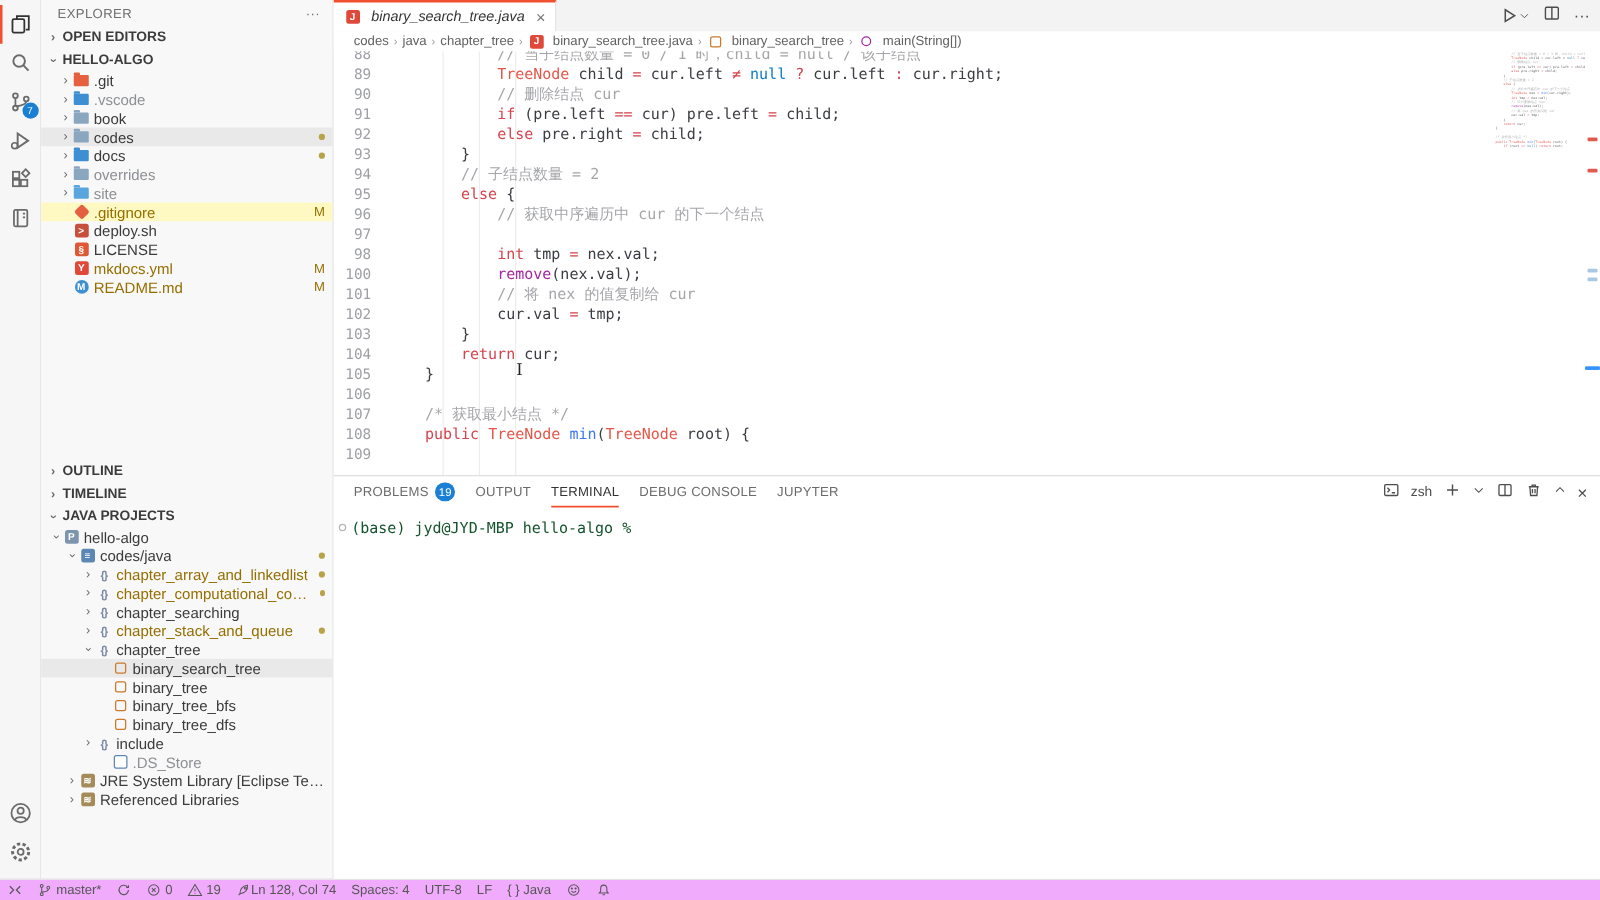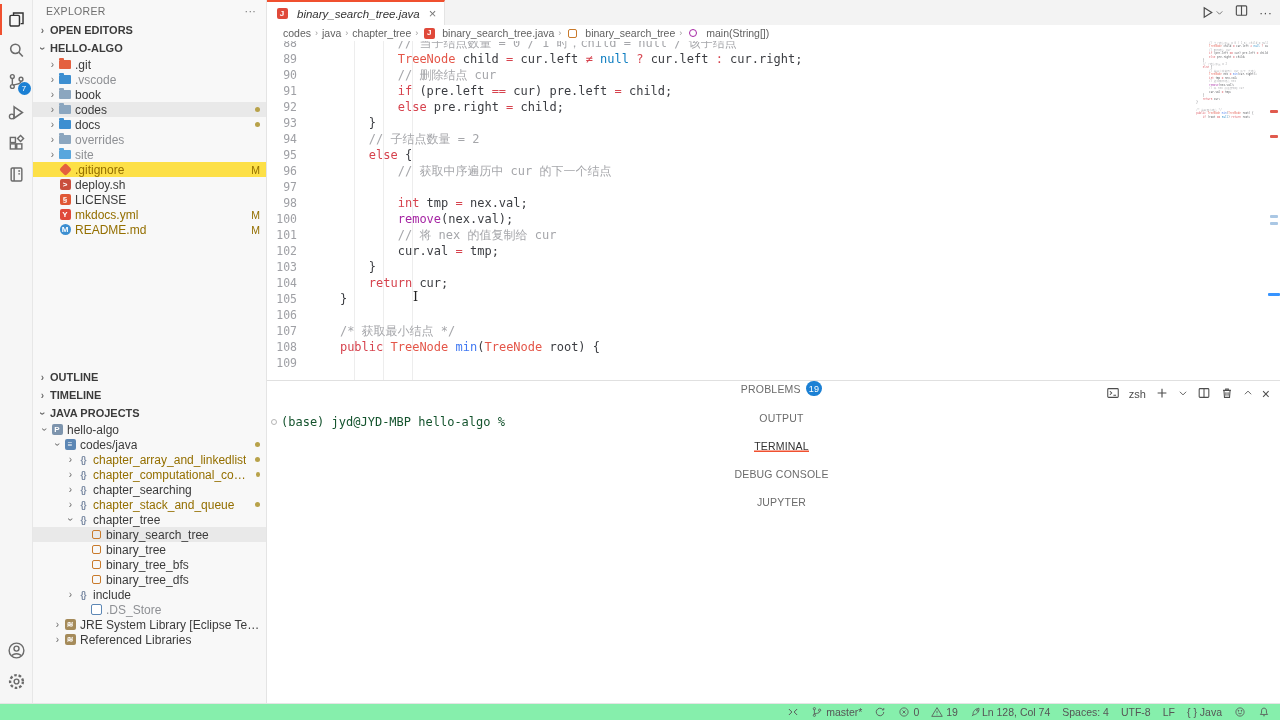--- a/index.html
+++ b/index.html
@@ -25,21 +25,21 @@
              display:flex; flex-direction:column; font-size:12px; color:#3b3b3b; }
   .sb-head { height:21px; display:flex; align-items:center; justify-content:space-between;
              padding:0 10px 0 13px; font-size:10.5px; color:#6f6f6f; letter-spacing:.3px; }
   .sb-sec { height:18px; display:flex; align-items:center; font-weight:bold; font-size:11px;
             padding-left:4px; cursor:pointer; }
   .sb-sec .chev { margin-right:2px; }
   .tree { }
   .trow { height:15px; display:flex; align-items:center; padding-right:6px; cursor:pointer;
           white-space:nowrap; }
   .trow.hover { background:#e9e9e9; }
-  .trow.selected { background:#fde047; }
+  .trow.selected { background:#fef9c3; }
   .trow .lbl { overflow:hidden; text-overflow:ellipsis; }
   .trow .sp { flex:1; }
   .state-ignored { color:#8e9094; }
   .state-modified { color:#946f00; }
   .mbadge { color:#946f00; font-size:10.5px; margin-left:4px; }
   .dot { width:5px; height:5px; border-radius:50%; background:#b8a24a; margin-left:4px; }
   .chev { display:inline-flex; width:11px; justify-content:center; color:#6b6b6b;
           font-size:10px; flex:none; }
   .chev.open { transform:rotate(90deg); }
 
@@ -101,36 +101,36 @@
   .rmark { position:absolute; right:2px; width:8px; height:3px; border-radius:1px; }
   .rmark.full { right:0; width:12px; }
 
   .ibeam { position:absolute; width:9px; height:13px; pointer-events:none; }
   .ibeam::before { content:"I"; font-family:"DejaVu Serif", serif; font-size:13px; color:#222; }
 
   
   .panel { height:323px; border-top:1px solid #e0e0e0; background:#fff; position:relative;
            display:flex; flex-direction:column; }
   .panel-tabs { height:25px; display:flex; align-items:center; gap:16px; padding-left:16px;
-                font-size:10.5px; color:#6b6b6b;flex-direction:column; }
+                font-size:10.5px; color:#6b6b6b; }
   .ptab { display:flex; align-items:center; gap:5px; height:100%; cursor:pointer; letter-spacing:.2px; }
   .ptab.active { color:#333; box-shadow: inset 0 -1.5px 0 var(--accent); }
   .pbadge { min-width:15px; height:15px; border-radius:8px; background:var(--badge); color:#fff;
             font-size:9px; display:flex; align-items:center; justify-content:center; padding:0 3px; }
   .panel-actions { position:absolute; right:10px; top:0; height:25px; display:flex; align-items:center;
                    gap:9px; color:#4d4d4d; font-size:11px; }
   .panel-actions svg { width:14px; height:14px; }
   .term { flex:1; font-family:"DejaVu Sans Mono", monospace; font-size:12px; color:#14532d;
           padding:9px 0 0 14px; position:relative; }
   .term-dec { position:absolute; left:4px; top:13px; width:6px; height:6px; border:1px solid #b5b5b5;
               border-radius:50%; }
 
   
-  .statusbar { height:17px; background:#86efac; border-top:1px solid #e5e5e5; display:flex;
-               align-items:center; justify-content:flex-end; padding:0 10px 0 6px;
+  .statusbar { height:17px; background:#f0abfc; border-top:1px solid #e5e5e5; display:flex;
+               align-items:center; justify-content:flex-start; padding:0 10px 0 6px;
                font-size:10.5px; color:#565656; }
   .sb-group { display:flex; align-items:center; gap:12px; height:100%; }
   .sb-item { display:flex; align-items:center; gap:3px; cursor:pointer; height:100%; }
   .sb-item svg { width:12px; height:12px; }
 
   :root { --accent:#f0502f; --badge:#1b80d4; }
 </style>
 </head>
 <body>
 

